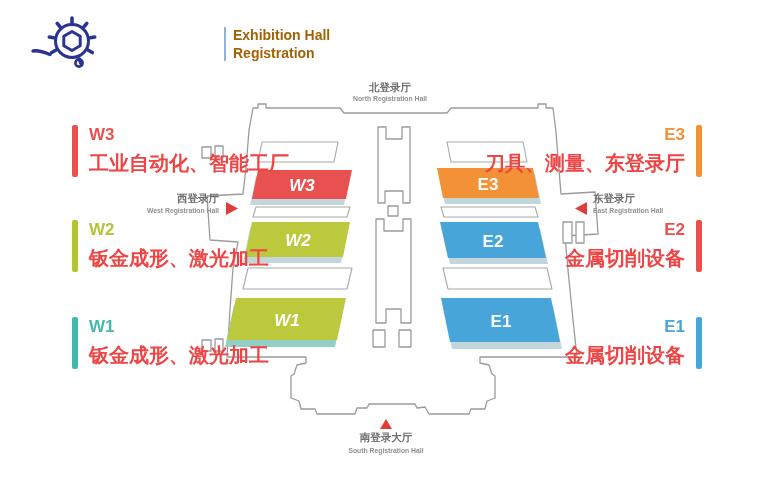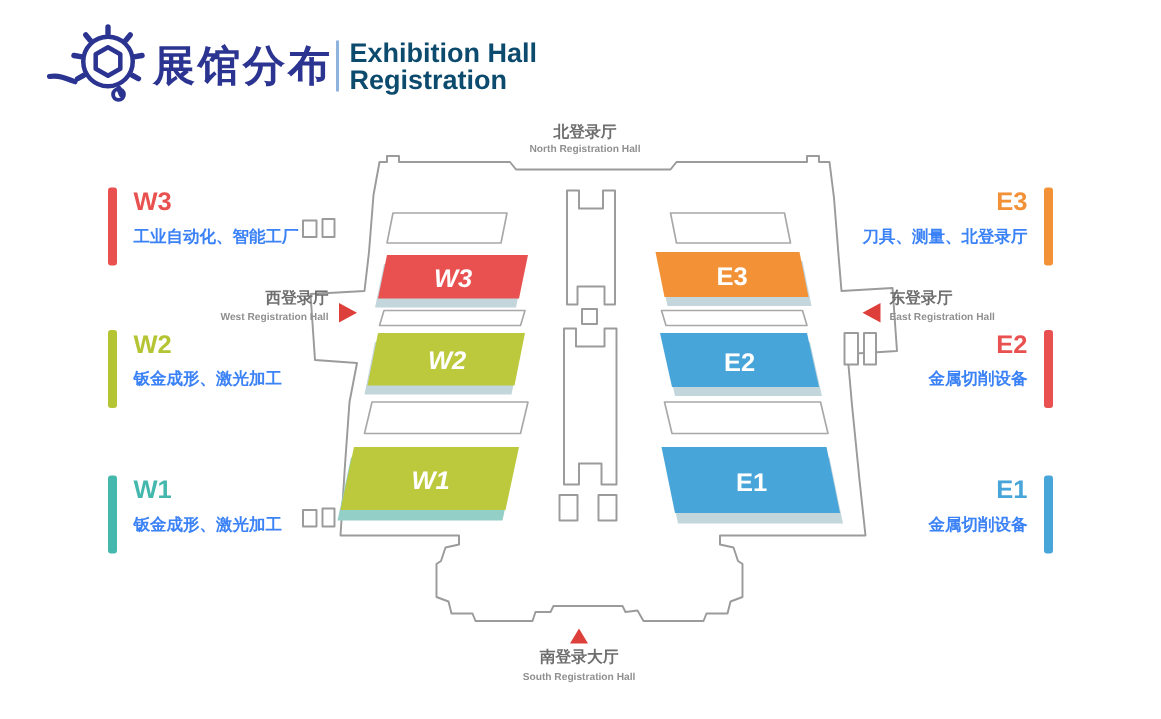--- a/index.html
+++ b/index.html
@@ -9,29 +9,29 @@
   }
   
   .header{position:absolute;left:0;top:0;width:774px;height:80px;}
   .logo{position:absolute;left:30px;top:12px;width:72px;height:62px;}
   .title-zh{
     position:absolute;left:102px;top:25px;font-size:28px;font-weight:800;
     letter-spacing:2px;color:#2B3490;
   }
   .title-divider{position:absolute;left:224px;top:27px;width:2px;height:34px;background:#8FB3DC;}
   .title-en{
-    position:absolute;left:233px;top:26px;font-size:18px;font-weight:700;
-    color:#0c4a6e;line-height:18px;
+    position:absolute;left:233px;top:26px;font-size:14px;font-weight:700;
+    color:#a16207;line-height:18px;
   }
   
   .hall-label{position:absolute;display:flex;align-items:flex-start;}
   .hall-label .bar{width:6px;height:52px;border-radius:2px;flex:none;}
   .hall-label .texts{margin:0 0 0 11px;}
   .hall-label .code{font-size:17px;font-weight:800;line-height:19px;}
-  .hall-label .desc{font-size:11px;font-weight:600;color:#3b82f6;margin-top:6px;white-space:nowrap;}
+  .hall-label .desc{font-size:20px;font-weight:600;color:#ef4444;margin-top:6px;white-space:nowrap;}
   .hall-label.east{flex-direction:row-reverse;text-align:right;}
   .hall-label.east .texts{margin:0 11px 0 0;}
   
   .map-svg{position:absolute;left:0;top:0;}
   text.reg-zh{font-size:10.5px;font-weight:700;fill:#6E6E6E;}
   text.reg-en{font-size:6.8px;font-weight:600;fill:#909090;}
   text.hall-code{font-size:17px;font-weight:800;fill:#ffffff;}
   text.hall-code.west{font-style:italic;}
 </style>
 </head>
@@ -142,21 +142,20 @@
         <line x1="25.7" y1="37.2" x2="21.7" y2="39.5"></line>
       </g>
 
       <path d="M3,38 C9,37 14,39 20,41.5" stroke-width="3.4"></path>
 
       <path d="M42,18.5 L50.2,23.2 V32.8 L42,37.5 L33.8,32.8 V23.2 Z" stroke-width="3"></path>
 
       <circle cx="49" cy="50" r="3.6" stroke-width="2.6"></circle>
     </g>
   </svg>
-  <div class="title-zh">展馆分布</div>
   <div class="title-divider"></div>
   <div class="title-en">
     <div>Exhibition Hall</div>
     <div>Registration</div>
   </div>
 </div>
 
 <div class="hall-label" style="left:72px;top:125px;">
   <div class="bar" style="background-color: rgb(232, 81, 79);"></div>
   <div class="texts">
@@ -178,21 +177,21 @@
   <div class="texts">
     <div class="code" style="color: rgb(69, 184, 174);">W1</div>
     <div class="desc">钣金成形、激光加工</div>
   </div>
 </div>
 
 <div class="hall-label east" style="right:72px;top:125px;">
   <div class="bar" style="background-color: rgb(242, 145, 54);"></div>
   <div class="texts">
     <div class="code" style="color: rgb(242, 145, 54);">E3</div>
-    <div class="desc">刀具、测量、北登录厅</div>
+    <div class="desc">刀具、测量、东登录厅</div>
   </div>
 </div>
 
 <div class="hall-label east" style="right:72px;top:220px;">
   <div class="bar" style="background-color: rgb(232, 81, 79);"></div>
   <div class="texts">
     <div class="code" style="color: rgb(232, 81, 79);">E2</div>
     <div class="desc">金属切削设备</div>
   </div>
 </div>

